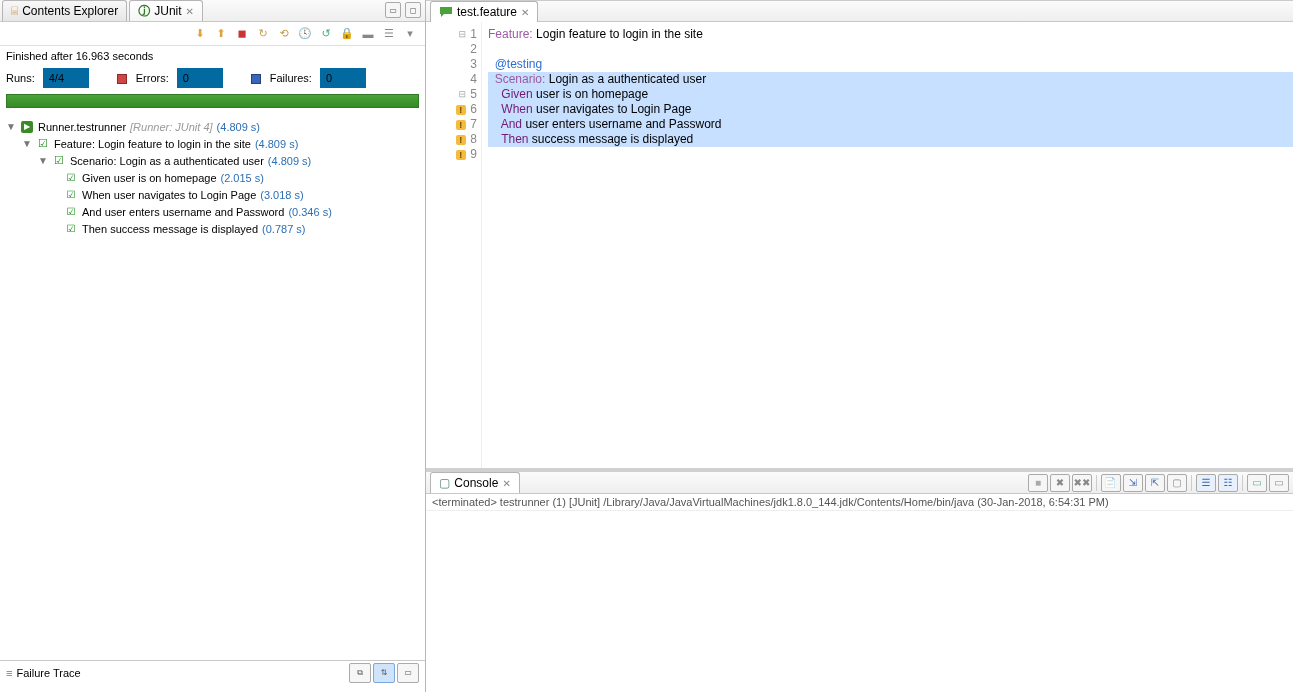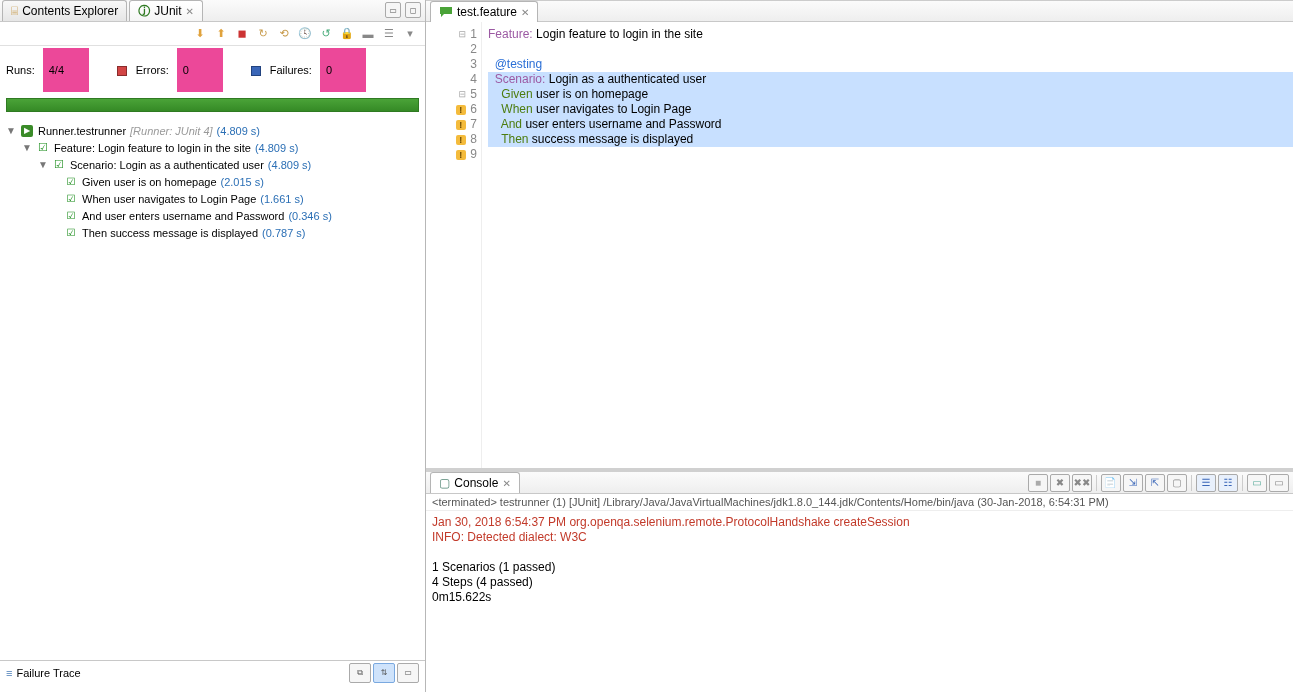--- a/index.html
+++ b/index.html
@@ -16,21 +16,21 @@
   .mini-btn { width: 16px; height: 16px; border: 1px solid #aaa; background: #f6f6f6; border-radius: 2px; font-size: 8px; display: flex; align-items: center; justify-content: center; color: #555; }
 
   
   .toolbar-row { display: flex; justify-content: flex-end; align-items: center; gap: 3px; height: 24px; padding: 0 6px; border-bottom: 1px solid #e0e0e0; }
   .toolbar-row .tbtn { width: 18px; height: 18px; display: flex; align-items:center; justify-content:center; font-size:11px; color:#777; }
   .finished-line { padding: 4px 6px; font-size: 11px; color: #000; }
 
   
   .counter-bar { display: flex; align-items: center; gap: 6px; padding: 2px 6px; font-size: 11px; }
   .counter-bar .label { margin-right: 2px; }
-  .counter-bar .field { background: #ec4899; border: none; padding: 16px 6px; min-width: 46px; display: inline-block; }
+  .counter-bar .field { background: #0369a1; border: none; padding: 4px 6px; min-width: 46px; display: inline-block; }
   .sq { width: 10px; height: 10px; display: inline-block; margin-right: 3px; position:relative; top:1px; }
   .sq.err { background: #d24545; border: 1px solid #8a2c2c; }
   .sq.fail { background: #3a66b8; border: 1px solid #22437f; }
 
   
   .progress-wrap { padding: 4px 6px; }
   .progress { height: 14px; background: linear-gradient(#4aa338,#358a26); border: 1px solid #2f7a22; }
 
   
   .tree { flex: 1; overflow: auto; padding: 6px 6px 2px 6px; font-size: 11px; }
@@ -57,21 +57,21 @@
   .gutter { background:#fff; border-right:1px solid #eee; padding:5px 4px 5px 8px; text-align:right; color:#888; user-select:none; width:56px; }
   .gutter-row { height:15px; display:flex; justify-content:flex-end; align-items:center; gap:4px; }
   .warn-icon { width:10px; height:10px; background:#f4bb3c; border-radius:2px; position:relative; }
   .warn-icon::after { content:"!"; position:absolute; left:3px; top:-2px; font-size:9px; color:#6b4a00; font-weight:bold; }
   .fold { color:#aaa; font-size:9px; width:8px; text-align:center; }
   .code { padding:5px 0 5px 6px; flex:1; }
   .code-row { height:15px; white-space:pre; }
   .kw-feature { color:#9c5aa3; }
   .kw-tag { color:#2b6fd6; }
   .kw-scenario { color:#9c5aa3; }
-  .kw-step { color:#4d7c0f; }
+  .kw-step { color:#701a75; }
   .step-text { color:#000; }
   .hl-line { background:#c8e0ff; display:block; }
 
   
   .console-wrap { border-top:4px solid #d0d0d0; display:flex; flex-direction:column; height:224px; }
   .console-tab-bar { display:flex; align-items:center; justify-content:space-between; height:22px; background:linear-gradient(#fbfbfb,#eee); border-bottom:1px solid #c8c8c8; padding:0 4px; }
   .console-tab { display:flex; align-items:center; gap:4px; padding:2px 8px; border:1px solid #b5b5b5; border-bottom:none; background:#fff; height:21px; border-radius:3px 3px 0 0; }
   .console-toolbar { display:flex; gap:2px; align-items:center; }
   .console-toolbar .mini-btn { width:20px; height:18px; font-size:10px; }
   .console-toolbar .sep { width:1px; height:16px; background:#ccc; margin:0 2px; }
@@ -109,20 +109,21 @@
     <span class="tbtn" style="color:#c79a4a;">↻</span>
     <span class="tbtn" style="color:#c79a4a;">⟲</span>
     <span class="tbtn" style="color:#888;">🕓</span>
     <span class="tbtn" style="color:#4a7;">↺</span>
     <span class="tbtn" style="color:#888;">🔒</span>
     <span class="tbtn" style="color:#888;">▬</span>
     <span class="tbtn" style="color:#888;">☰</span>
     <span class="tbtn" style="color:#888;">▾</span>
   </div>
 
+  <div class="finished-line">Finished after 16.963 seconds</div>
 
   <div class="counter-bar">
     <span class="label">Runs:</span>
     <span class="field">4/4</span>
     <span style="width:16px"></span>
     <span class="sq err"></span>
     <span class="label">Errors:</span>
     <span class="field">0</span>
     <span style="width:16px"></span>
     <span class="sq fail"></span>
@@ -157,21 +158,21 @@
       <span class="time">(4.809 s)</span>
     </div>
     <div class="tree-row" style="padding-left:58px">
       <span class="node-icon step-icon">☑</span>
       <span>Given user is on homepage</span>
       <span class="time">(2.015 s)</span>
     </div>
     <div class="tree-row" style="padding-left:58px">
       <span class="node-icon step-icon">☑</span>
       <span>When user navigates to Login Page</span>
-      <span class="time">(1.661 s)</span>
+      <span class="time">(3.018 s)</span>
     </div>
     <div class="tree-row" style="padding-left:58px">
       <span class="node-icon step-icon">☑</span>
       <span>And user enters username and Password</span>
       <span class="time">(0.346 s)</span>
     </div>
     <div class="tree-row" style="padding-left:58px">
       <span class="node-icon step-icon">☑</span>
       <span>Then success message is displayed</span>
       <span class="time">(0.787 s)</span>
@@ -270,22 +271,14 @@
         <div class="mini-btn" style="color:#888;">▢</div>
         <div class="sep"></div>
         <div class="mini-btn" style="color:#3a66b8;background:#e8f0fc;">☰</div>
         <div class="mini-btn" style="color:#3a66b8;background:#e8f0fc;">☷</div>
         <div class="sep"></div>
         <div class="mini-btn" style="color:#5a9;">▭</div>
         <div class="mini-btn" style="color:#888;">▭</div>
       </div>
     </div>
     <div class="console-status">&lt;terminated&gt; testrunner (1) [JUnit] /Library/Java/JavaVirtualMachines/jdk1.8.0_144.jdk/Contents/Home/bin/java (30-Jan-2018, 6:54:31 PM)</div>
-    <div class="console-body">
-      <div class="red">Jan 30, 2018 6:54:37 PM org.openqa.selenium.remote.ProtocolHandshake createSession</div>
-      <div class="red">INFO: Detected dialect: W3C</div>
-      <div>&nbsp;</div>
-      <div>1 Scenarios (1 passed)</div>
-      <div>4 Steps (4 passed)</div>
-      <div>0m15.622s</div>
-    </div>
   </div>
 </div>
 
 </body></html>

